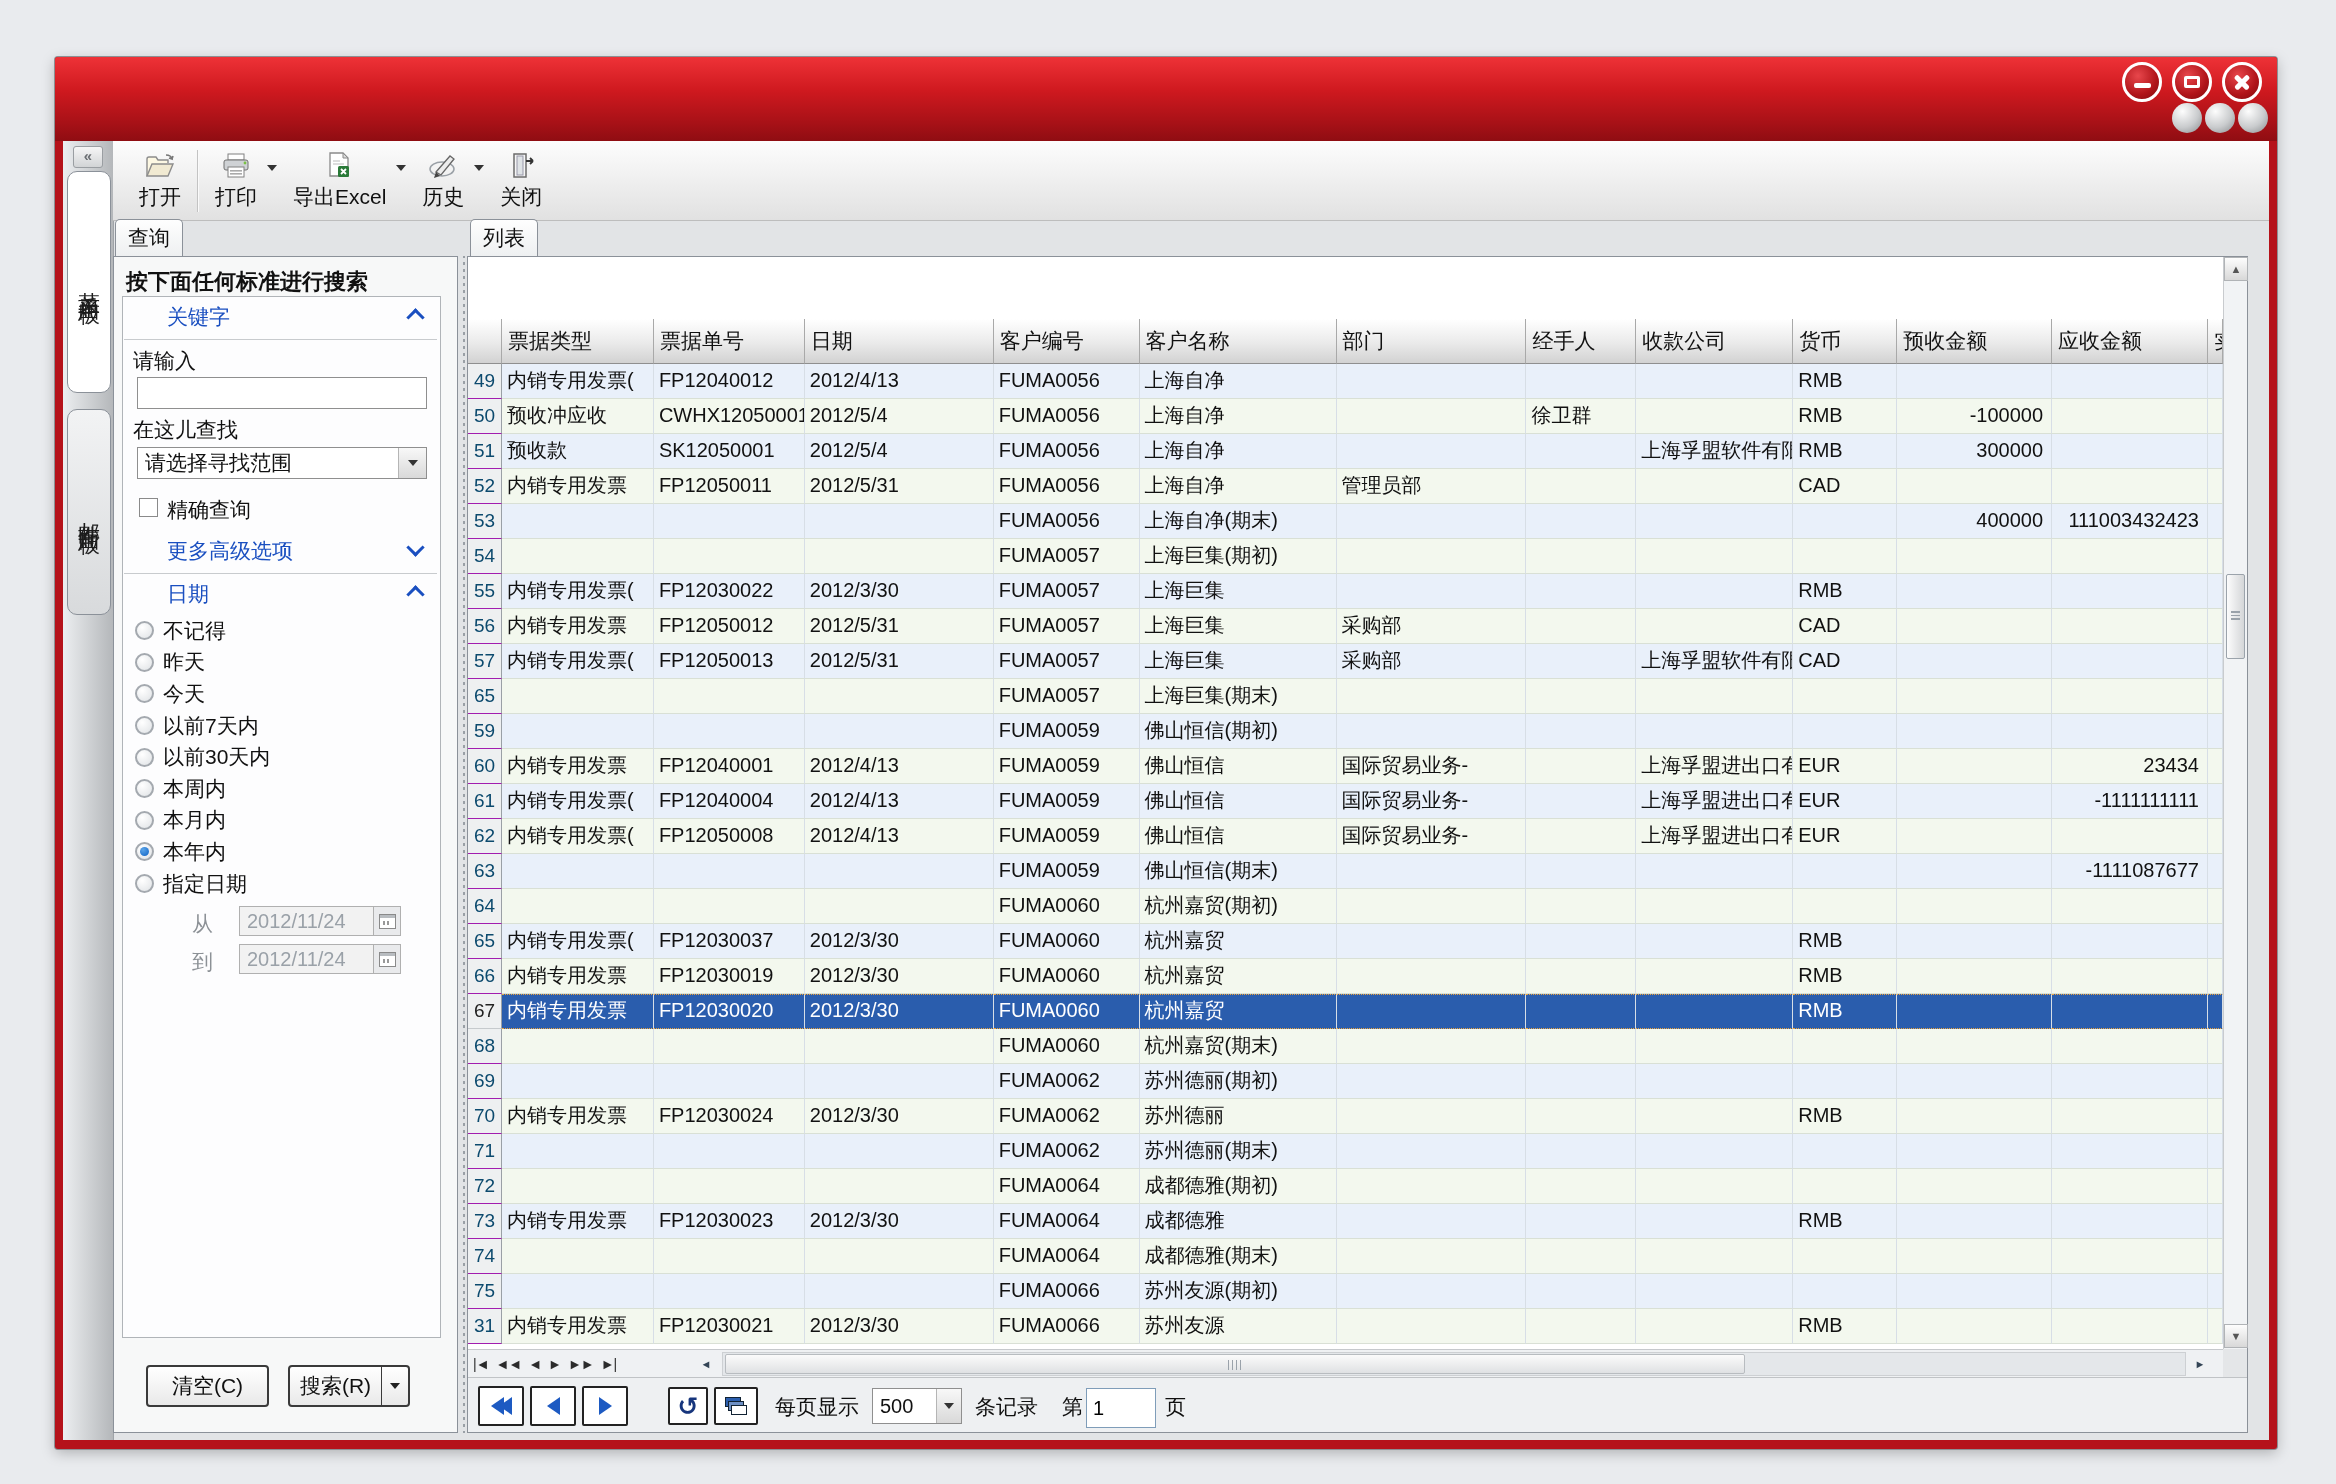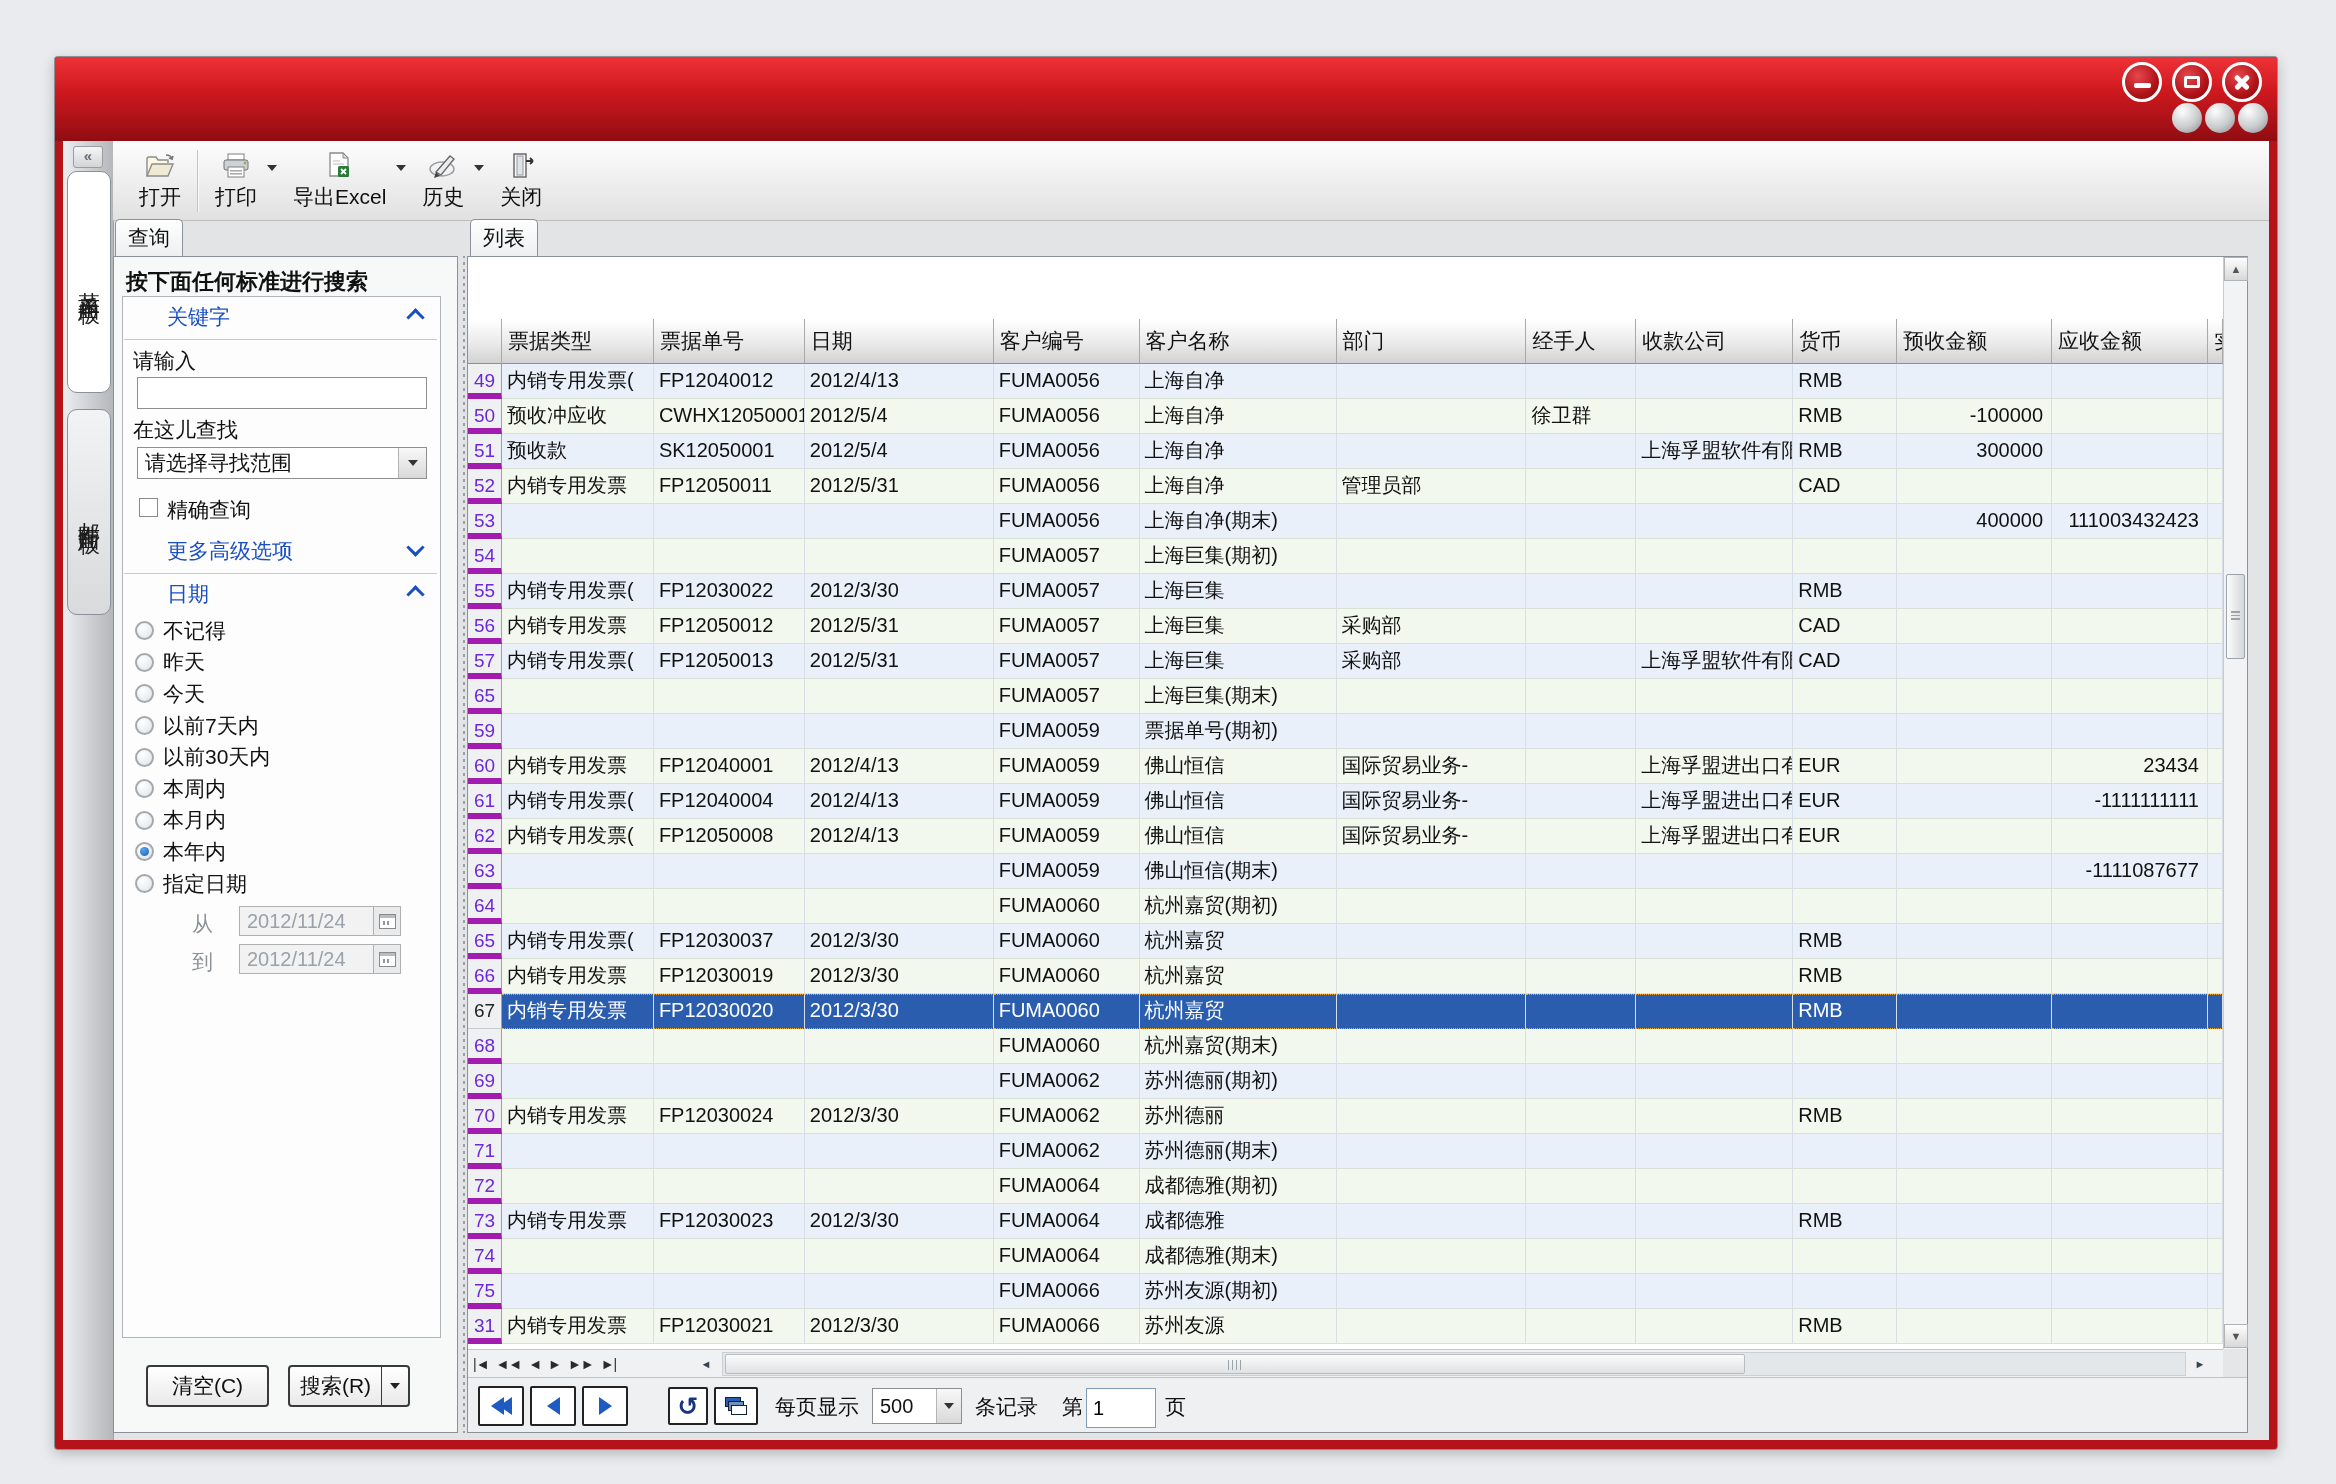--- a/index.html
+++ b/index.html
@@ -110,22 +110,22 @@
        display:flex;align-items:center;}
   #groupbar span{font-size:20px;color:#63696f;padding-left:26px;}
   #grid-header{left:0;top:62px;width:1755px;height:45px;display:flex;}
   .hcell{background:linear-gradient(#ffffff,#eaeaea 55%,#d2d2d2);border-right:1px solid #a9a9a9;
        border-bottom:1px solid #8f8f8f;box-sizing:border-box;font-size:21px;line-height:43px;
        padding:0 6px;white-space:nowrap;overflow:hidden;cursor:pointer;}
   #grid-body{left:0;top:107px;width:1755px;height:980px;overflow:hidden;background:#fff;}
   .trow{display:flex;height:35px;cursor:default;}
   .cell{box-sizing:border-box;border-right:1px solid #d7dee6;border-bottom:1px solid #d9e0d5;
        font-size:20px;line-height:33px;padding:0 5px;white-space:nowrap;overflow:hidden;}
-  .rownum{background:#eef0f1;border-right:1px solid #9aa0a6;border-bottom:6px solid #a21caf;
-       color:#6d28d9;font-size:19px;text-align:center;padding:0 2px;}
+  .rownum{background:#eef0f1;border-right:1px solid #9aa0a6;border-bottom:1px solid #a21caf;
+       color:#0c4a6e;font-size:19px;text-align:center;padding:0 2px;}
   .num{text-align:right;padding-right:8px;}
   .trow.odd .cell{background:#e9f0fa;} .trow.even .cell{background:#f3f8ee;}
   .trow.odd .rownum,.trow.even .rownum{background:#eef0f1;}
   .trow.sel .cell{background:#2a5dad;color:#fff;border-top:1px dotted #eda43b;border-bottom:1px dotted #eda43b;line-height:31px;}
   .trow.sel .rownum{background:#eef0f1;color:#222;border-top:none;border-bottom:1px solid #c6cacd;line-height:33px;}
   
   #vscroll{left:1755px;top:0;width:24px;height:1092px;background:#f1f3f5;border-left:1px solid #c8cbce;box-sizing:border-box;}
   .sbtn{width:24px;height:24px;background:linear-gradient(#fdfdfd,#d8d8d8);border:1px solid #b0b3b6;
        box-sizing:border-box;color:#555;font-size:11px;text-align:center;line-height:22px;cursor:pointer;}
   #vthumb{left:2px;top:317px;width:19px;height:85px;background:linear-gradient(to right,#fcfcfc,#d4d6d8);
@@ -521,21 +521,21 @@
             <div class="cell num" style="width: 155px;"></div>
             <div class="cell num" style="width: 156px;"></div>
             <div class="cell" style="width: 15px;"></div>
           </div>
           <div class="trow odd">
             <div class="cell rownum" style="width: 34px;">59</div>
             <div class="cell" style="width: 152px;"></div>
             <div class="cell" style="width: 151px;"></div>
             <div class="cell" style="width: 189px;"></div>
             <div class="cell" style="width: 146px;">FUMA0059</div>
-            <div class="cell" style="width: 197px;">票据单号(期初)</div>
+            <div class="cell" style="width: 197px;">佛山恒信(期初)</div>
             <div class="cell" style="width: 190px;"></div>
             <div class="cell" style="width: 110px;"></div>
             <div class="cell" style="width: 157px;"></div>
             <div class="cell" style="width: 104px;"></div>
             <div class="cell num" style="width: 155px;"></div>
             <div class="cell num" style="width: 156px;"></div>
             <div class="cell" style="width: 15px;"></div>
           </div>
           <div class="trow even">
             <div class="cell rownum" style="width: 34px;">60</div>

